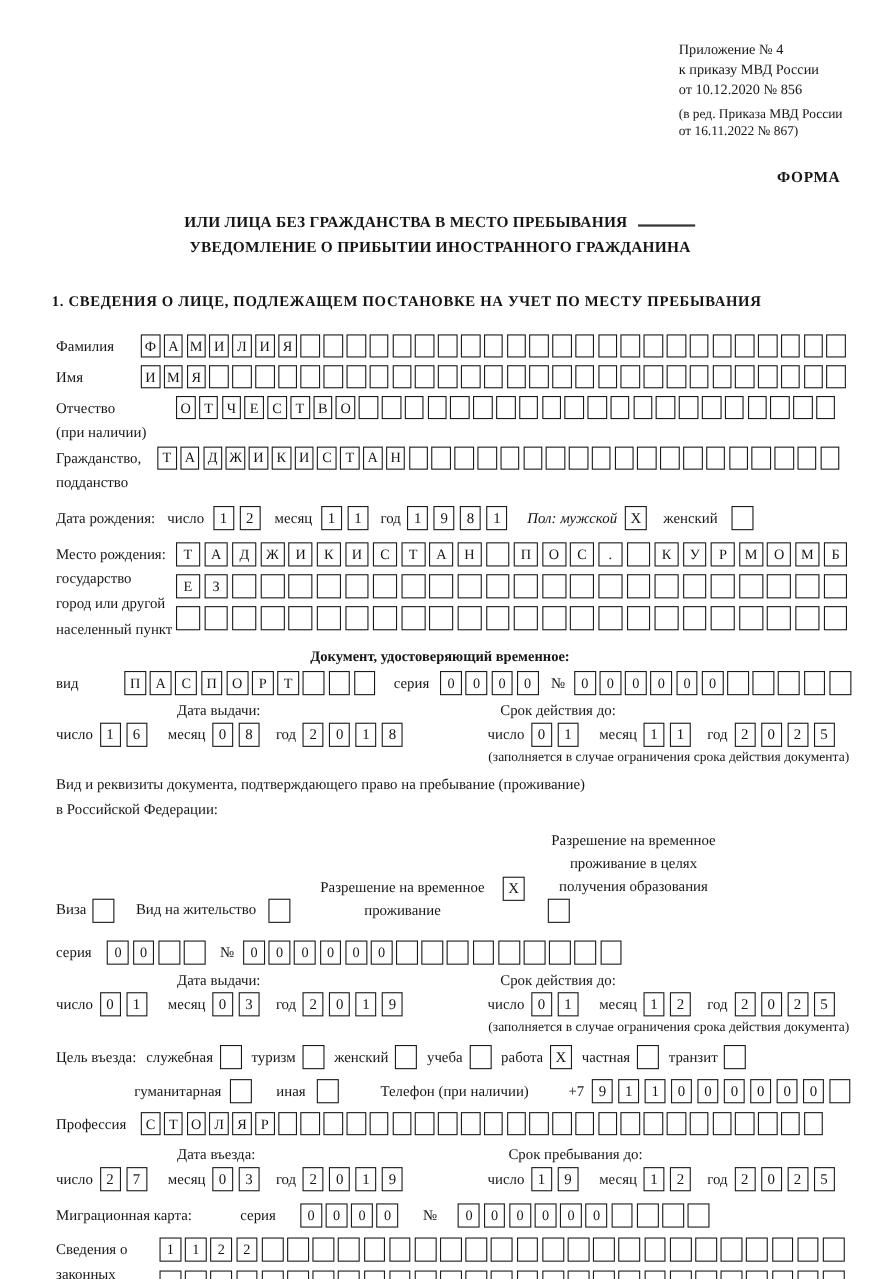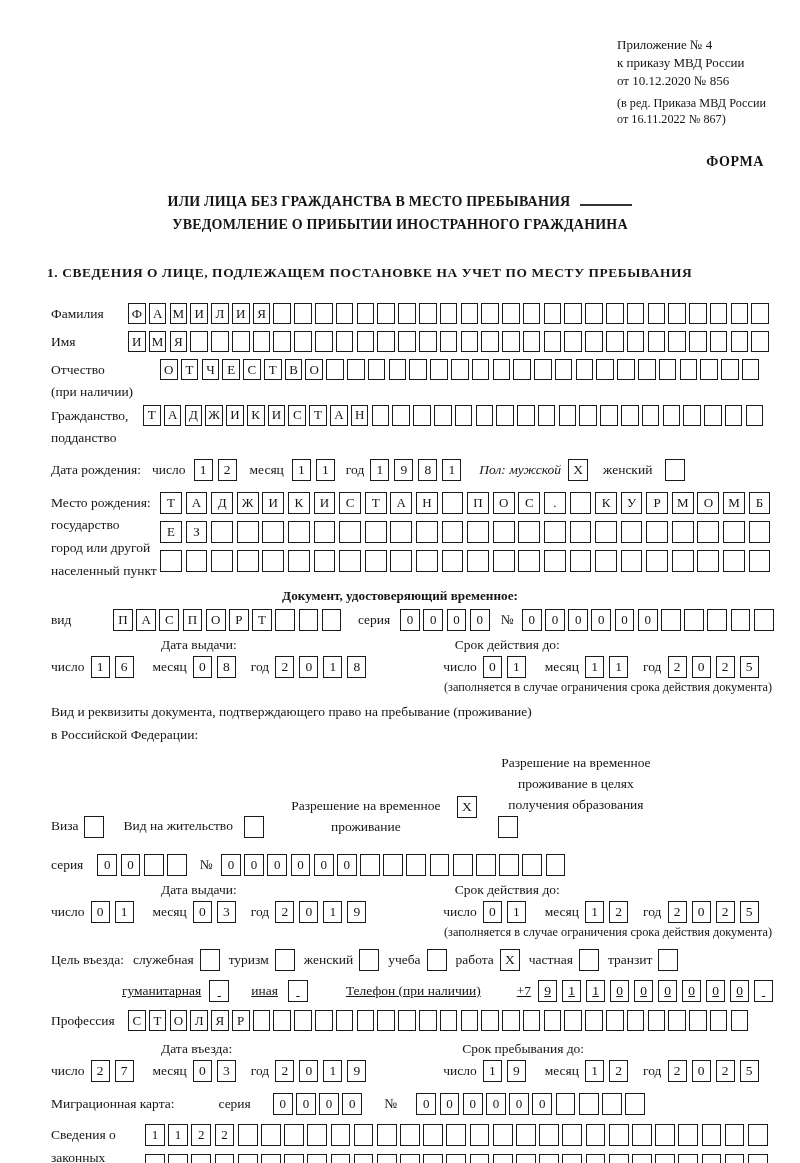--- a/index.html
+++ b/index.html
@@ -564,21 +564,21 @@
     <span class="olabel">частная</span>
     <span class="boxes chk">
         <span class="cell">&nbsp;</span>
       </span>
     <span class="olabel">транзит</span>
     <span class="boxes chk">
         <span class="cell">&nbsp;</span>
       </span>
   </div>
 
-  <div class="inline-row" style="margin-top:9px;margin-left:122px;text-decoration:underline;">
+  <div class="inline-row" style="margin-top:9px;margin-left:122px;">
     <span>гуманитарная</span>
     <span class="boxes chk" style="margin-left:8px;">
         <span class="cell">&nbsp;</span>
       </span>
     <span style="margin-left:22px;">иная</span>
     <span class="boxes chk" style="margin-left:10px;">
         <span class="cell">&nbsp;</span>
       </span>
     <span style="margin-left:38px;">Телефон (при наличии)</span>
     <span style="margin-left:36px;">+7</span>

